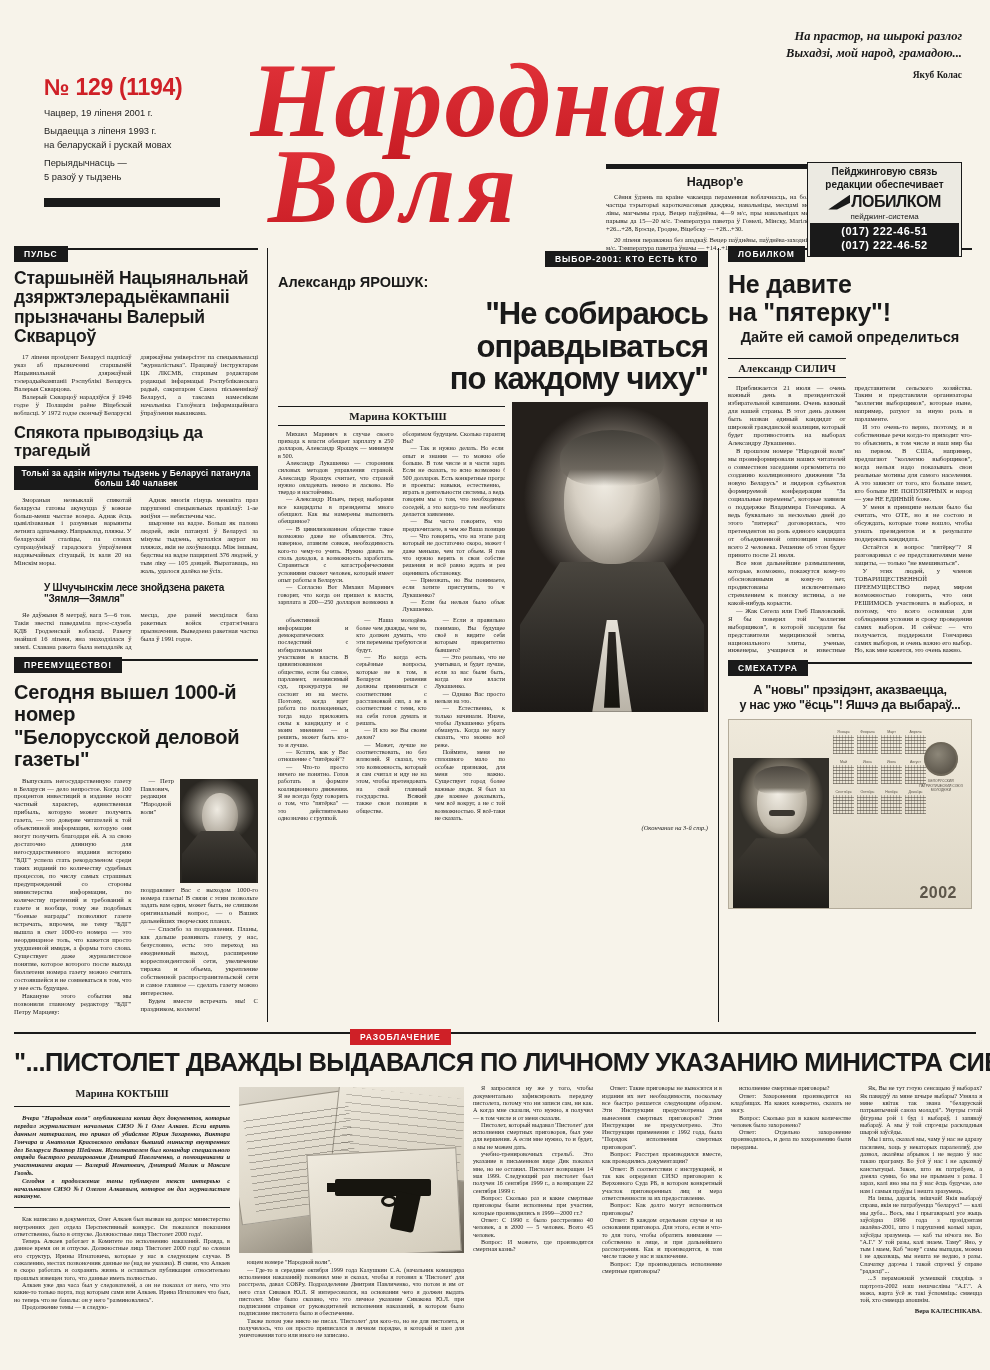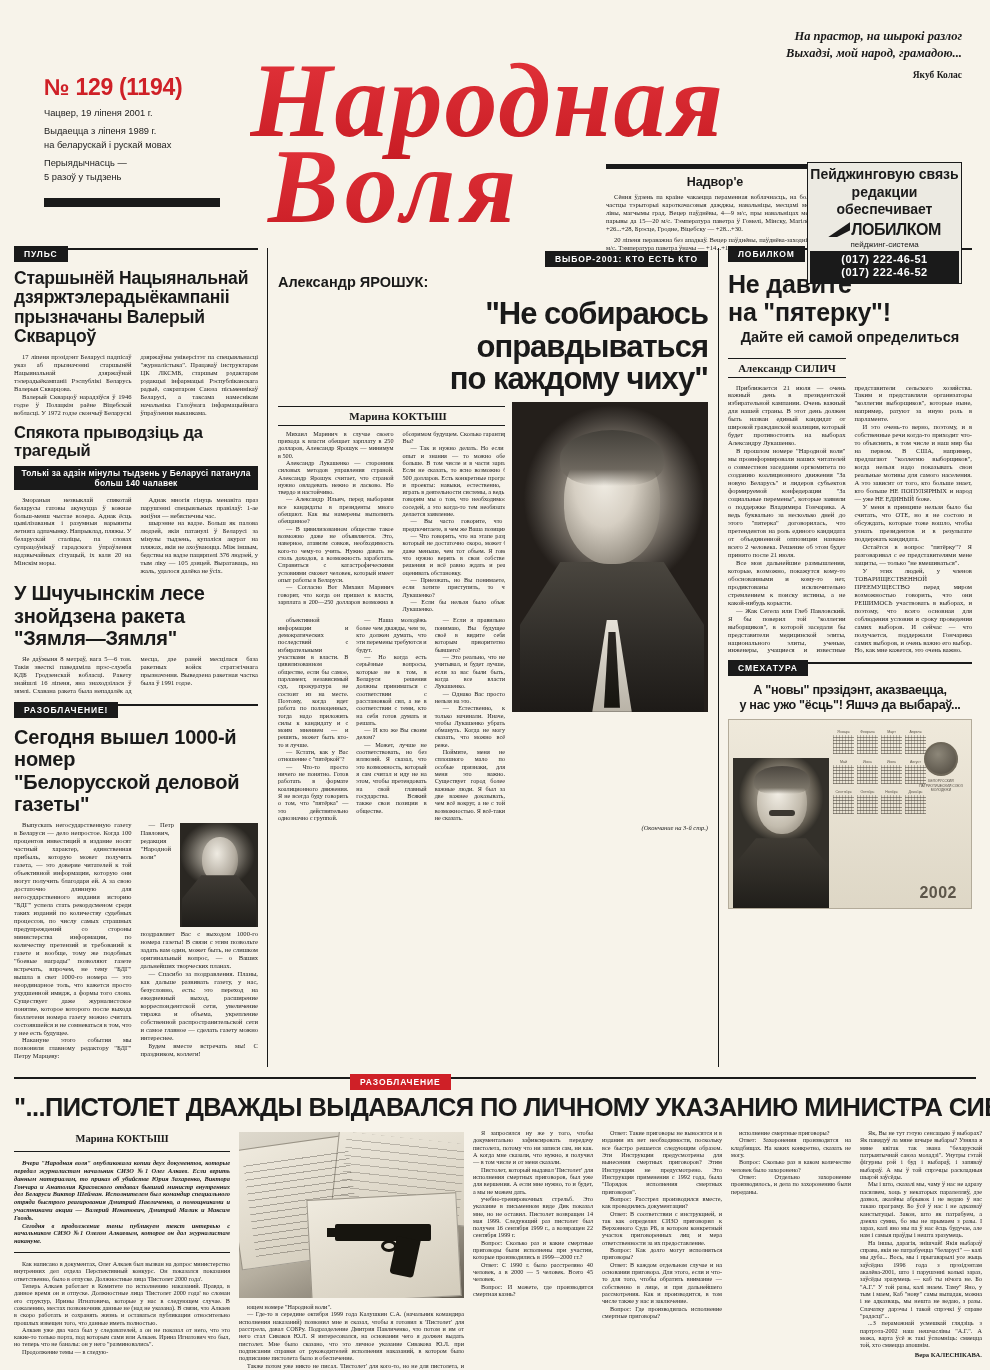--- a/index.html
+++ b/index.html
@@ -48,21 +48,21 @@
   .weather .wrule { height: 5px; background:#1a1a1a; width: 100%; margin-bottom: 6px; }
   .weather h3 { margin: 0 0 4px; text-align: center; font-family: "Liberation Sans", sans-serif; font-size: 12.5px; }
   .weather p { margin: 0 0 3px; font-size: 6.6px; line-height: 1.22; text-align: justify; text-indent: 8px; }
 
   
   .pager-ad {
     position: absolute; right: 14px; top: 162px; width: 155px;
     border: 1px solid #1a1a1a; background: #eceae2;
     padding: 3px 2px 0; text-align: center;
   }
-  .pager-ad .l1 { font-family:"Liberation Sans", sans-serif; font-size: 14px; line-height:1.25; font-weight:600; }
+  .pager-ad .l1 { font-family:"Liberation Sans", sans-serif; font-size: 10px; line-height:1.25; font-weight:600; }
   .pager-logo { display:flex; align-items:center; justify-content:center; margin: 2px 0 0; }
   .pager-logo .sw {
     width: 22px; height: 15px; background: #1a1a1a; margin-right: 1px;
     clip-path: polygon(0% 100%, 100% 0%, 100% 55%, 40% 100%);
   }
   .pager-logo .nm { font-family:"Liberation Sans", sans-serif; font-weight:bold; font-size:16px; letter-spacing:-0.5px; }
   .pager-ad .l3 { font-family:"Liberation Sans", sans-serif; font-size: 8px; margin-top:1px; }
   .pager-ad .phones { background:#1a1a1a; color:#fff; margin-top:2px; padding:2px 0 3px; font-family:"Liberation Sans", sans-serif; font-weight:bold; font-size:11px; letter-spacing:0.5px; line-height:1.25;}
 
   
@@ -241,21 +241,21 @@
 
 <div class="page">
 
   <div class="masthead">
 
     <div class="mh-left">
       <div class="issue-no">№ 129 (1194)</div>
       <div class="mh-meta">
         <div>Чацвер, 19 ліпеня  2001 г.</div>
         <div class="gap"></div>
-        <div>Выдаецца з ліпеня 1989 г.</div>
+        <div>Выдаецца з ліпеня 1993 г.</div>
         <div>на беларускай і рускай мовах</div>
         <div class="gap"></div>
         <div>Перыядычнасць —</div>
         <div>5 разоў у тыдзень</div>
       </div>
       <div class="mh-rule"></div>
     </div>
 
     <div class="logo">
       <svg width="690" height="185" viewBox="0 0 690 185">
@@ -314,29 +314,29 @@
       </div>
 
       <h1 class="hl hl-a" style="font-size:16.5px;margin-top:6px;">Спякота прыводзіць да трагедый</h1>
       <div class="subhead-bar">Толькі за адзін мінулы тыдзень у Беларусі патанула больш 140 чалавек</div>
       <div class="bodytext cols2">
         <p>Змораныя незвыклай спякотай беларусы гатовы акунуцца ў кожнае больш-менш чыстае возера. Аднак ёсць цывілізаваныя і разумныя варыянты летняга адпачынку. Напрыклад, пляжы. У беларускай сталіцы, па словах супрацоўнікаў гарадскога ўпраўлення надзвычайных сітуацый, іх каля 20 на Мінскім моры.</p>
         <p>Аднак многія гінуць менавіта праз парушэнні спецыяльных правілаў: 1-ае жніўня — небяспечны час.</p>
         <p>шырэнне на вадзе. Больш як палова людзей, якія патанулі ў Беларусі за мінулы тыдзень, купаліся акурат на пляжах, якія не ахоўваюцца. Між іншым, бедствы на вадзе пацярпелі 376 людзей, у тым ліку — 105 дзяцей. Выратаваць, на жаль, удалося далёка не ўсіх.</p>
       </div>
 
-      <h1 class="hl hl-a" style="font-size:20px;margin-top:7px;">У Шчучынскім лесе знойдзена ракета "Зямля—Зямля"</h1>
+      <h1 class="hl hl-a" style="font-size:10px;margin-top:7px;margin-left:30px;">У Шчучынскім лесе знойдзена ракета "Зямля—Зямля"</h1>
       <div class="bodytext cols2">
         <p>Яе даўжыня 8 метраў, вага 5—6 тон. Такія звесткі паведаміла прэс-служба КДБ Гродзенскай вобласці. Ракету знайшлі 16 ліпеня, яна знаходзілася ў зямлі. Схавана ракета была непадалёк ад месца, дзе раней месцілася база ракетных войск стратэгічнага прызначэння. Выведзена ракетная частка была ў 1991 годзе.</p>
       </div>
 
       <div style="margin-top:9px;"></div>
       <div class="topline"></div>
       <div class="badge-wrap">
-        <span class="badge">РАЗОБЛАЧЕНИЕ!</span>
+        <span class="badge">ПРЕЕМУЩЕСТВО!</span>
       </div>
       <h1 class="hl" style="font-size:20px;margin:8px 0 6px;">
         <span>Сегодня вышел 1000-й номер</span><br>
         <span>"Белорусской деловой газеты"</span>
       </h1>
       <div class="bodytext cols2">
         <p>Выпускать негосударственную газету в Беларуси — дело непростое. Когда 100 процентов инвестиций в издание носят частный характер, единственная прибыль, которую может получить газета, — это доверие читателей к той объективной информации, которую они могут получить благодаря ей. А за свою достаточно длинную для негосударственного издания историю "БДГ" успела стать рекордсменом среди таких изданий по количеству судебных процессов, по числу самых страшных предупреждений со стороны министерства информации, по количеству претензий и требований к газете и вообще, тому же подобных "боевые награды" позволяют газете встречать, впрочем, не тему "БДГ" вышла в свет 1000-го номера — это неординарное толь, что кажется просто ухудшенной имидж, а формы того слова. Существует даже журналистское понятие, которое которого после выхода бюллетеня номера газету можно считать состоявшейся и не сомневаться в том, что у нее есть будущее.</p>
         <div class="mini-photo">
           <div class="h"></div>
           <div class="b"></div>

